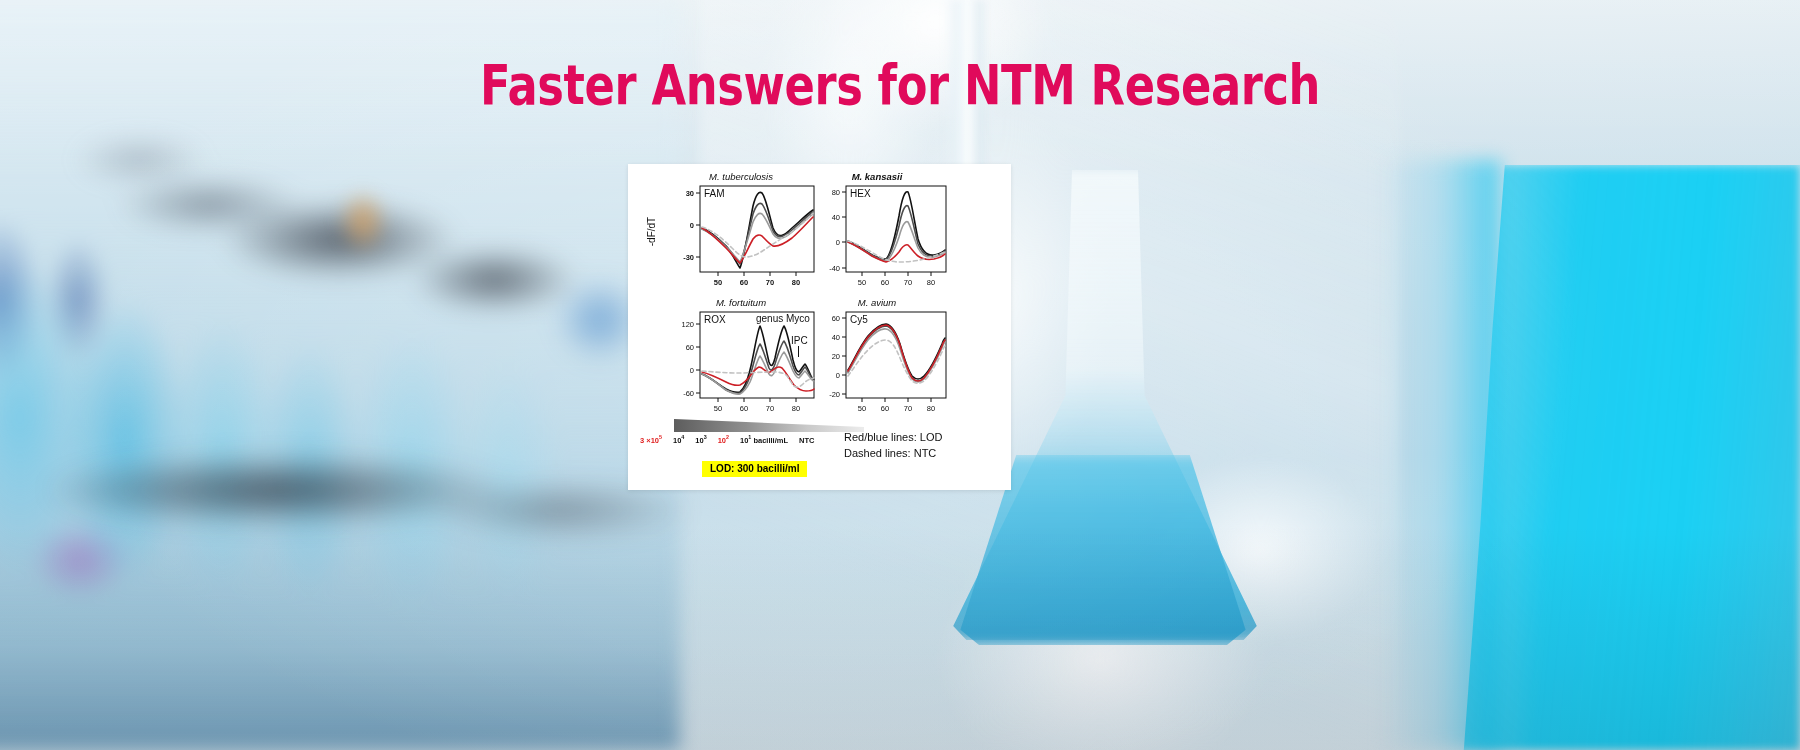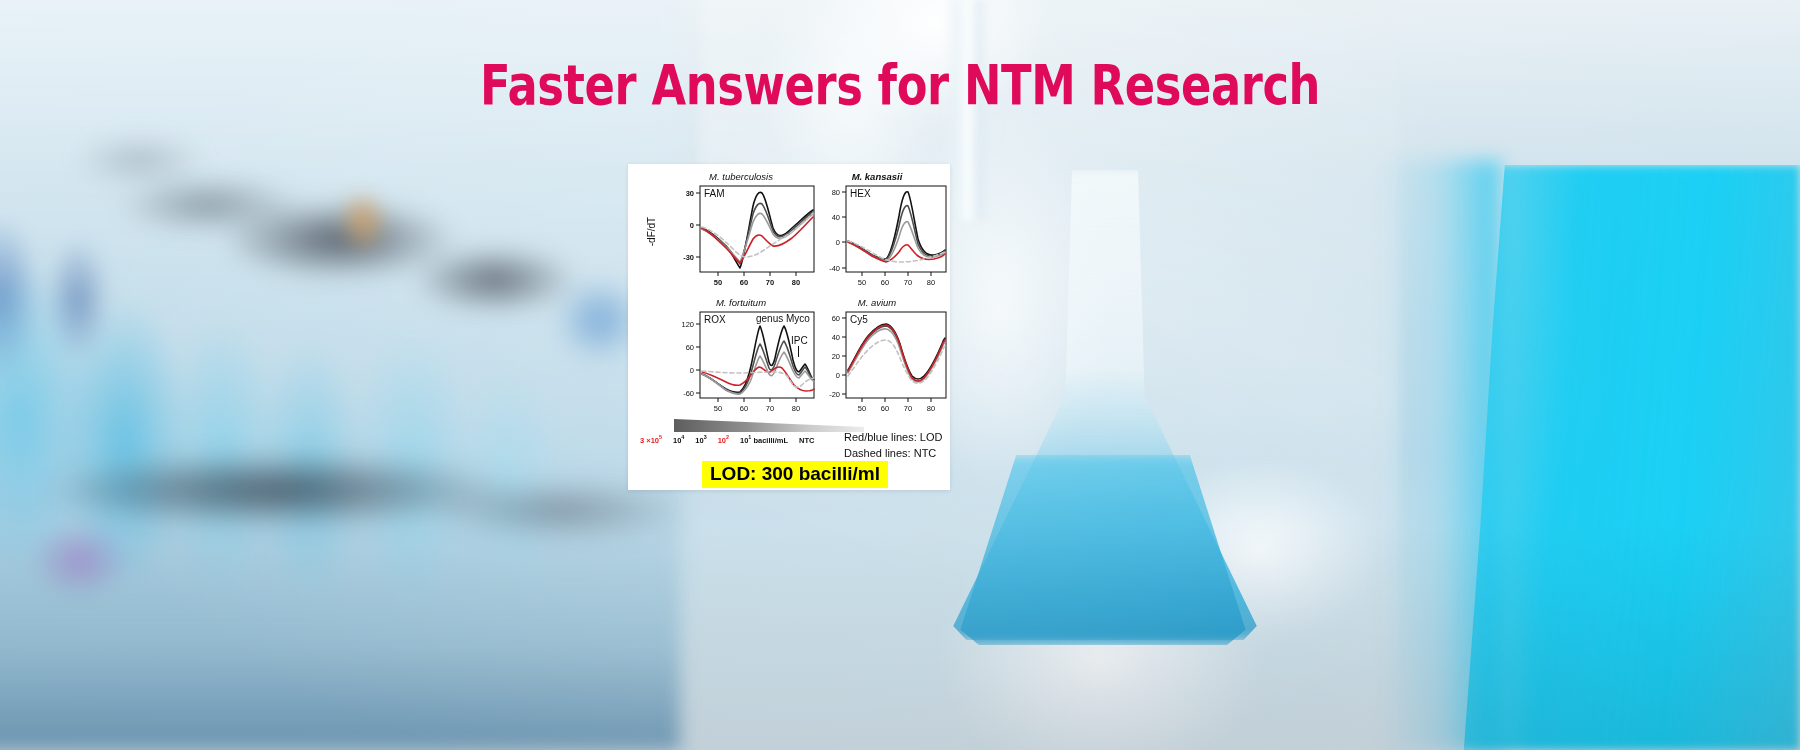--- a/index.html
+++ b/index.html
@@ -157,21 +157,21 @@
     transform-origin: center top;
     white-space: nowrap;
     color: #e00a5b;
     text-shadow: 0 1px 2px rgba(255,255,255,.30);
   }
 
   
   #figure-card {
     position: absolute;
     left: 628px; top: 164px;
-    width: 322px; height: 326px;
+    width: 383px; height: 326px;
     background: #ffffff;
     box-shadow: 0 1px 4px rgba(0,0,0,.10);
   }
 
   .fig-inner { position: relative; width: 100%; height: 100%; }
 
   .panel-title {
     position: absolute;
     font-family: "Liberation Sans", sans-serif;
     font-style: italic;
@@ -245,21 +245,21 @@
     color: #111;
     white-space: nowrap;
   }
 
   #lod-banner {
     position: absolute;
     left: 74px; top: 297px;
     background: #ffff00;
     color: #000;
     font-weight: 700;
-    font-size: 19px;
+    font-size: 10px;
     padding: 2px 8px 3px;
     white-space: nowrap;
   }
 </style>
 </head>
 <body>
 
 <div id="stage">
 
   <div class="bg-layer bg-base"></div>

